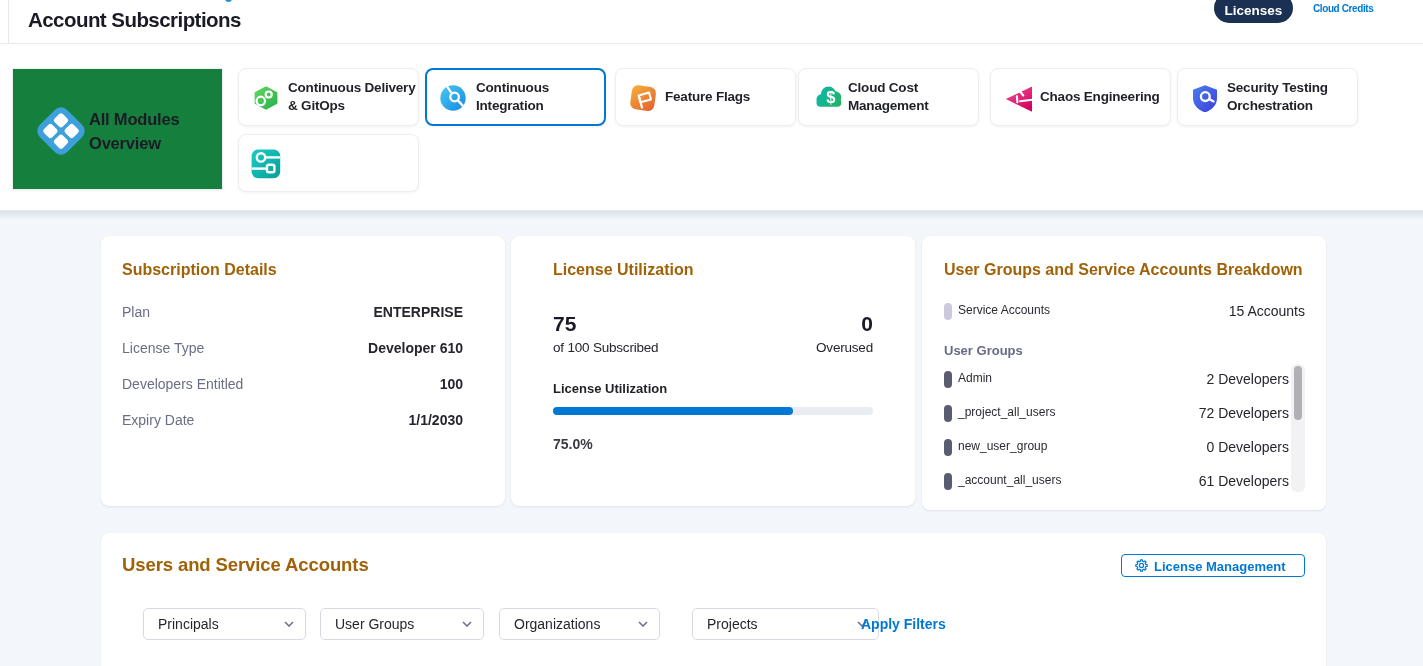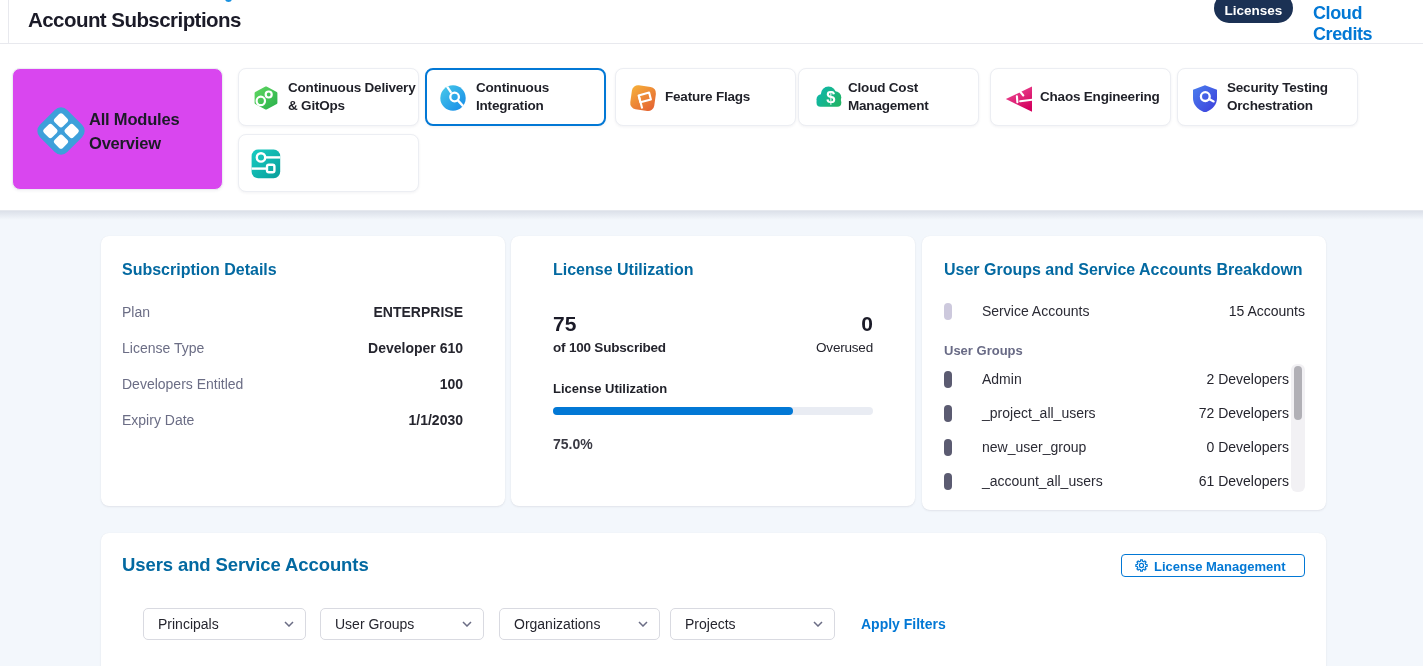--- a/index.html
+++ b/index.html
@@ -6,48 +6,48 @@
 html,body { width:1423px; height:666px; overflow:hidden; background:#fff;
   font-family:"Liberation Sans", sans-serif; -webkit-font-smoothing:antialiased; }
 .abs { position:absolute; }
 #page { position:relative; width:1423px; height:666px; }
 
 #hdr { position:absolute; left:0; top:0; width:1423px; height:44px; background:#fff; border-bottom:1px solid #e8e9ee; }
 #vline { position:absolute; left:8px; top:0; width:1px; height:211px; background:#e8e9ee; }
 #h1 { position:absolute; left:28px; top:8px; font-size:20.5px; font-weight:700; color:#1b1b28; letter-spacing:-0.55px;}
 #bluedot { position:absolute; left:225px; top:-5px; width:7px; height:7px; border-radius:50%; background:#1a92e0; }
 #licpill { position:absolute; left:1214px; top:-7px; height:30px; width:79px; border-radius:15px; background:#1b3154; color:#fff; font-size:13.5px; font-weight:700; text-align:center; line-height:35px; }
-#cloudcred { position:absolute; left:1313px; top:3px; font-size:18px; font-weight:700; color:#0278d5; letter-spacing:-0.4px; }
+#cloudcred { position:absolute; left:1313px; top:3px; font-size:10px; font-weight:700; color:#0278d5; letter-spacing:-0.4px; }
 
 #strip { position:absolute; left:0; top:44px; width:1423px; height:167px; background:#fff; border-bottom:1px solid #e5e8ee; }
-.card { position:absolute; background:#d946ef; border:1px solid #eceef3; border-radius:8px; box-shadow:0 1px 3px rgba(40,41,61,.06); }
+.card { position:absolute; background:#15803d; border:1px solid #eceef3; border-radius:0; box-shadow:0 1px 3px rgba(40,41,61,.06); }
 #allmod { left:12px; top:24px; width:211px; height:122px; }
 #allmod .txt { position:absolute; left:76px; top:38px; font-size:16.5px; font-weight:700; color:#1b1b26; line-height:24px; letter-spacing:-0.2px; }
 .mcard { position:absolute; width:181px; height:58px; background:#fff; border:1px solid #eceef3; border-radius:8px; box-shadow:0 1px 3px rgba(40,41,61,.06); }
 .mcard.sel { border:2px solid #0278d5; }
 .mcard svg.ic { position:absolute; left:13px; top:15px; }
 .mcard .t { position:absolute; left:49px; top:50%; transform:translateY(-50%); font-size:13.5px; font-weight:600; color:#1f2028; line-height:18px; letter-spacing:-0.2px; white-space:nowrap; }
 
 #gray { position:absolute; left:0; top:211px; width:1423px; height:455px; background:#f3f7fc; }
 #grayc { position:absolute; left:0; top:211px; width:1423px; height:455px; }
 #grayshadow { position:absolute; left:0; top:211px; width:1423px; height:9px; background:linear-gradient(180deg, rgba(185,190,205,.40), rgba(185,190,205,0)); }
 .gcard { position:absolute; background:#fff; border-radius:8px; box-shadow:0 1px 2px rgba(96,97,112,.12), 0 0 1px rgba(40,41,61,.06); }
-.ctitle { position:absolute; font-size:16px; font-weight:700; color:#0369a1; letter-spacing:0; }
+.ctitle { position:absolute; font-size:16px; font-weight:700; color:#a16207; letter-spacing:0; }
 
 #c1 { left:101px; top:25px; width:404px; height:270px; }
 .srow { position:absolute; left:21px; width:341px; height:20px; }
 .srow .lab { position:absolute; left:0; top:0; font-size:14px; color:#6b6d85; }
 .srow .val { position:absolute; right:0; top:0; font-size:14px; font-weight:700; color:#25252e; }
 
 #c2 { left:511px; top:25px; width:404px; height:270px; }
 
 #c3 { left:922px; top:25px; width:404px; height:274px; }
 .brow { position:absolute; left:22px; width:361px; height:20px; }
 .brow .pill { position:absolute; left:0; top:0.5px; width:7.5px; height:17px; border-radius:4px; }
-.brow .nm { position:absolute; left:14px; top:1px; font-size:14px; color:#2b2b35;margin-left:24px; }
+.brow .nm { position:absolute; left:14px; top:1px; font-size:12px; color:#2b2b35; }
 .brow .ct { position:absolute; top:1px; font-size:14px; color:#25252e; }
 
 #c4 { left:101px; top:322px; width:1225px; height:160px; }
 .filter { position:absolute; top:75px; height:32px; background:#fff; border:1px solid #d9dae1; border-radius:5px; }
 .filter .ft { position:absolute; left:14px; top:6.5px; font-size:14px; color:#25252e; }
 .filter svg { position:absolute; right:11px; top:12px; }
 </style>
 </head>
 <body>
 <div id="page">
@@ -206,21 +206,21 @@
           <span class="val">100</span>
         </div>
       <div class="srow" style="top:176px;">
           <span class="lab">Expiry Date</span>
           <span class="val">1/1/2030</span>
         </div>
     </div>
     <div class="gcard" id="c2">
       <div class="ctitle" style="left:42px; top:25px;">License Utilization</div>
       <div class="abs" style="left:42px; top:76px; font-size:21px; font-weight:700; color:#1b1b28;">75</div>
-      <div class="abs" style="left:42px; top:104px; font-size:13.5px; letter-spacing:-0.2px; color:#25252e;font-weight:bold;">of 100 Subscribed</div>
+      <div class="abs" style="left:42px; top:104px; font-size:13.5px; letter-spacing:-0.2px; color:#25252e;">of 100 Subscribed</div>
       <div class="abs" style="right:42px; top:76px; font-size:21px; font-weight:700; color:#1b1b28;">0</div>
       <div class="abs" style="right:42px; top:104px; font-size:13.5px; letter-spacing:-0.2px; color:#25252e;">Overused</div>
       <div class="abs" style="left:42px; top:145px; font-size:13px; font-weight:700; color:#1f2028;">License Utilization</div>
       <div class="abs" style="left:42px; top:171px; width:320px; height:8px; border-radius:4px; background:#e9ecf3;">
         <div style="width:240px; height:8px; border-radius:4px; background:#0278d5;"></div>
       </div>
       <div class="abs" style="left:42px; top:200px; font-size:14px; font-weight:700; color:#3a3a44;">75.0%</div>
     </div>
     <div class="gcard" id="c3">
       <div class="ctitle" style="left:22px; top:25px; letter-spacing:0;">User Groups and Service Accounts Breakdown</div>
@@ -274,21 +274,21 @@
           <svg width="10" height="6" viewBox="0 0 10 6" fill="none" stroke="#6b6d85" stroke-width="1.5">
             <path d="M1 1 L5 5 L9 1"></path>
           </svg>
         </div>
       <div class="filter" style="left:398px; width:161px;">
           <span class="ft">Organizations</span>
           <svg width="10" height="6" viewBox="0 0 10 6" fill="none" stroke="#6b6d85" stroke-width="1.5">
             <path d="M1 1 L5 5 L9 1"></path>
           </svg>
         </div>
-      <div class="filter" style="left:569px; width:165px;">
+      <div class="filter" style="left:591px; width:187px;">
           <span class="ft">Projects</span>
           <svg width="10" height="6" viewBox="0 0 10 6" fill="none" stroke="#6b6d85" stroke-width="1.5">
             <path d="M1 1 L5 5 L9 1"></path>
           </svg>
         </div>
       <div class="abs" style="left:760px; top:83px; font-size:14px; font-weight:700; color:#0278d5;">Apply Filters</div>
     </div>
   </div>
 </div>
 

